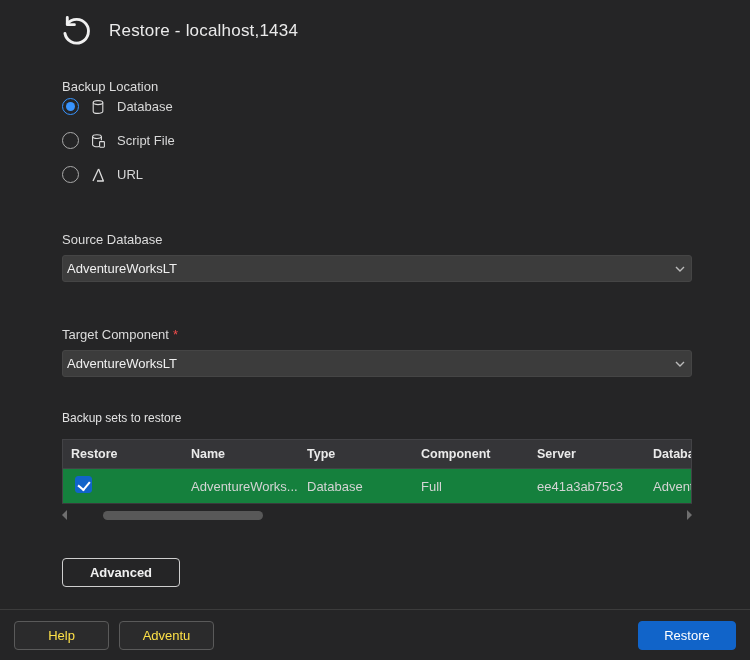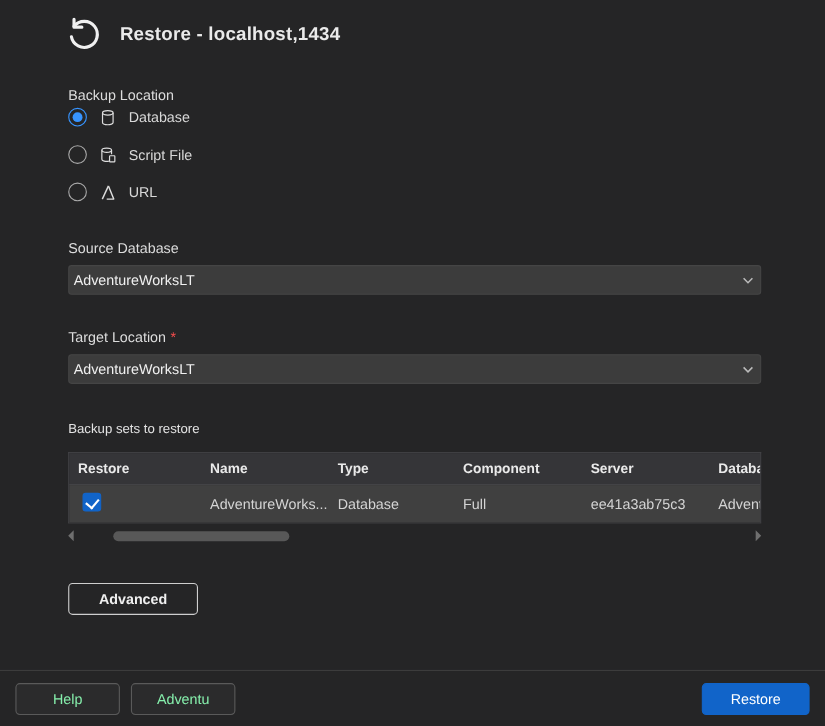--- a/index.html
+++ b/index.html
@@ -15,21 +15,21 @@
 
   
   .dlg-header {
     display: flex;
     align-items: center;
     gap: 14px;
     padding: 12px 0 0 57px;
   }
   .dlg-title {
     font-size: 17px;
-    font-weight: 700;
+    font-weight: 400;
     color: #eaeaea;
     letter-spacing: .2px;
   }
   .restore-glyph { width: 38px; height: 38px; display: inline-flex; }
 
   
   .dlg-main { padding: 24px 58px 0 62px; }
 
   .bl-row { display: flex; align-items: flex-start; flex-direction: column; }
   .bl-label { width: 140px; padding-top: 5px; color: #dcdcdc; }
@@ -43,21 +43,21 @@
     border: 1px solid #a9a9a9; position: relative; flex: 0 0 auto;
     background: transparent;
   }
   .radio.selected { border-color: #3794ff; }
   .radio.selected::after {
     content: ""; position: absolute; inset: 3px;
     border-radius: 50%; background: #3794ff;
   }
   .opt-icon { width: 18px; height: 18px; display: inline-flex; align-items: center; justify-content: center; }
 
-  .field-label { margin-top: 31px; color: #dcdcdc; }
+  .field-label { margin-top: 45px; color: #dcdcdc; }
   .req { color: #f14c4c; margin-left: 4px; }
   .dropdown {
     margin-top: 8px;
     height: 27px;
     background: #3c3c3c;
     border: 1px solid #454545;
     border-radius: 3px;
     display: flex; align-items: center; justify-content: space-between;
     padding: 0 4px;
     color: #f0f0f0;
@@ -69,21 +69,21 @@
 
   
   .grid-table { margin-top: 14px; border: 1px solid #434346; border-bottom-color: #3a3a3c; }
   .grid-row {
     display: grid;
     grid-template-columns: 120px 116px 114px 116px 116px minmax(0,1fr);
     align-items: center;
   }
   .grid-head { background: #353538; height: 29px; border-bottom: 1px solid #434346; }
   .grid-head .cell { font-weight: 700; color: #eaeaea; font-size: 12.5px; }
-  .grid-body-row { background: #404040; height: 34px; }
+  .grid-body-row { background: #15803d; height: 34px; }
   .cell { padding-left: 8px; overflow: hidden; white-space: nowrap; }
   .checkbox {
     width: 17px; height: 17px; margin-left: 12px;
     border: 1px solid #6a6a6a; border-radius: 3px; position: relative;
     background: transparent; cursor: pointer; display: inline-block;
   }
   .checkbox.checked { background: #1164c9; border-color: #1164c9; }
   .checkbox.checked::after {
     content: ""; position: absolute; left: 4px; top: 2px;
     width: 6px; height: 9px;
@@ -114,21 +114,21 @@
     display: inline-flex; align-items: center; justify-content: center;
     cursor: pointer;
   }
   .btn-advanced {
     margin-top: 37px; min-width: 118px; padding: 0 16px;
     background: transparent; border: 1px solid #cfcfcf;
     color: #f0f0f0; font-weight: 700;
   }
   .btn-secondary {
     min-width: 95px; padding: 0 18px;
-    background: #2b2b2c; border: 1px solid #5a5a5a; color: #86efac;
+    background: #2b2b2c; border: 1px solid #5a5a5a; color: #fde047;
   }
   .btn-primary {
     min-width: 98px; padding: 0 18px;
     background: #1164c9; border: 1px solid #1164c9; color: #ffffff;
   }
 
   
   .dlg-footer {
     position: absolute; left: 0; right: 0; bottom: 0; height: 51px;
     border-top: 1px solid #3c3c3c;
@@ -204,21 +204,21 @@
       <span>AdventureWorksLT</span>
       <span class="chev">
         <svg viewBox="0 0 14 14" width="14" height="14" fill="none" stroke="#bbbbbb" stroke-width="1.4">
           <path d="M3 5 L7 9 L11 5"></path>
         </svg>
       </span>
     </div>
 
     
     <div class="field-label">
-      <span>Target Location</span><span class="req">*</span>
+      <span>Target Component</span><span class="req">*</span>
     </div>
     <div class="dropdown">
       <span>AdventureWorksLT</span>
       <span class="chev">
         <svg viewBox="0 0 14 14" width="14" height="14" fill="none" stroke="#bbbbbb" stroke-width="1.4">
           <path d="M3 5 L7 9 L11 5"></path>
         </svg>
       </span>
     </div>
 

